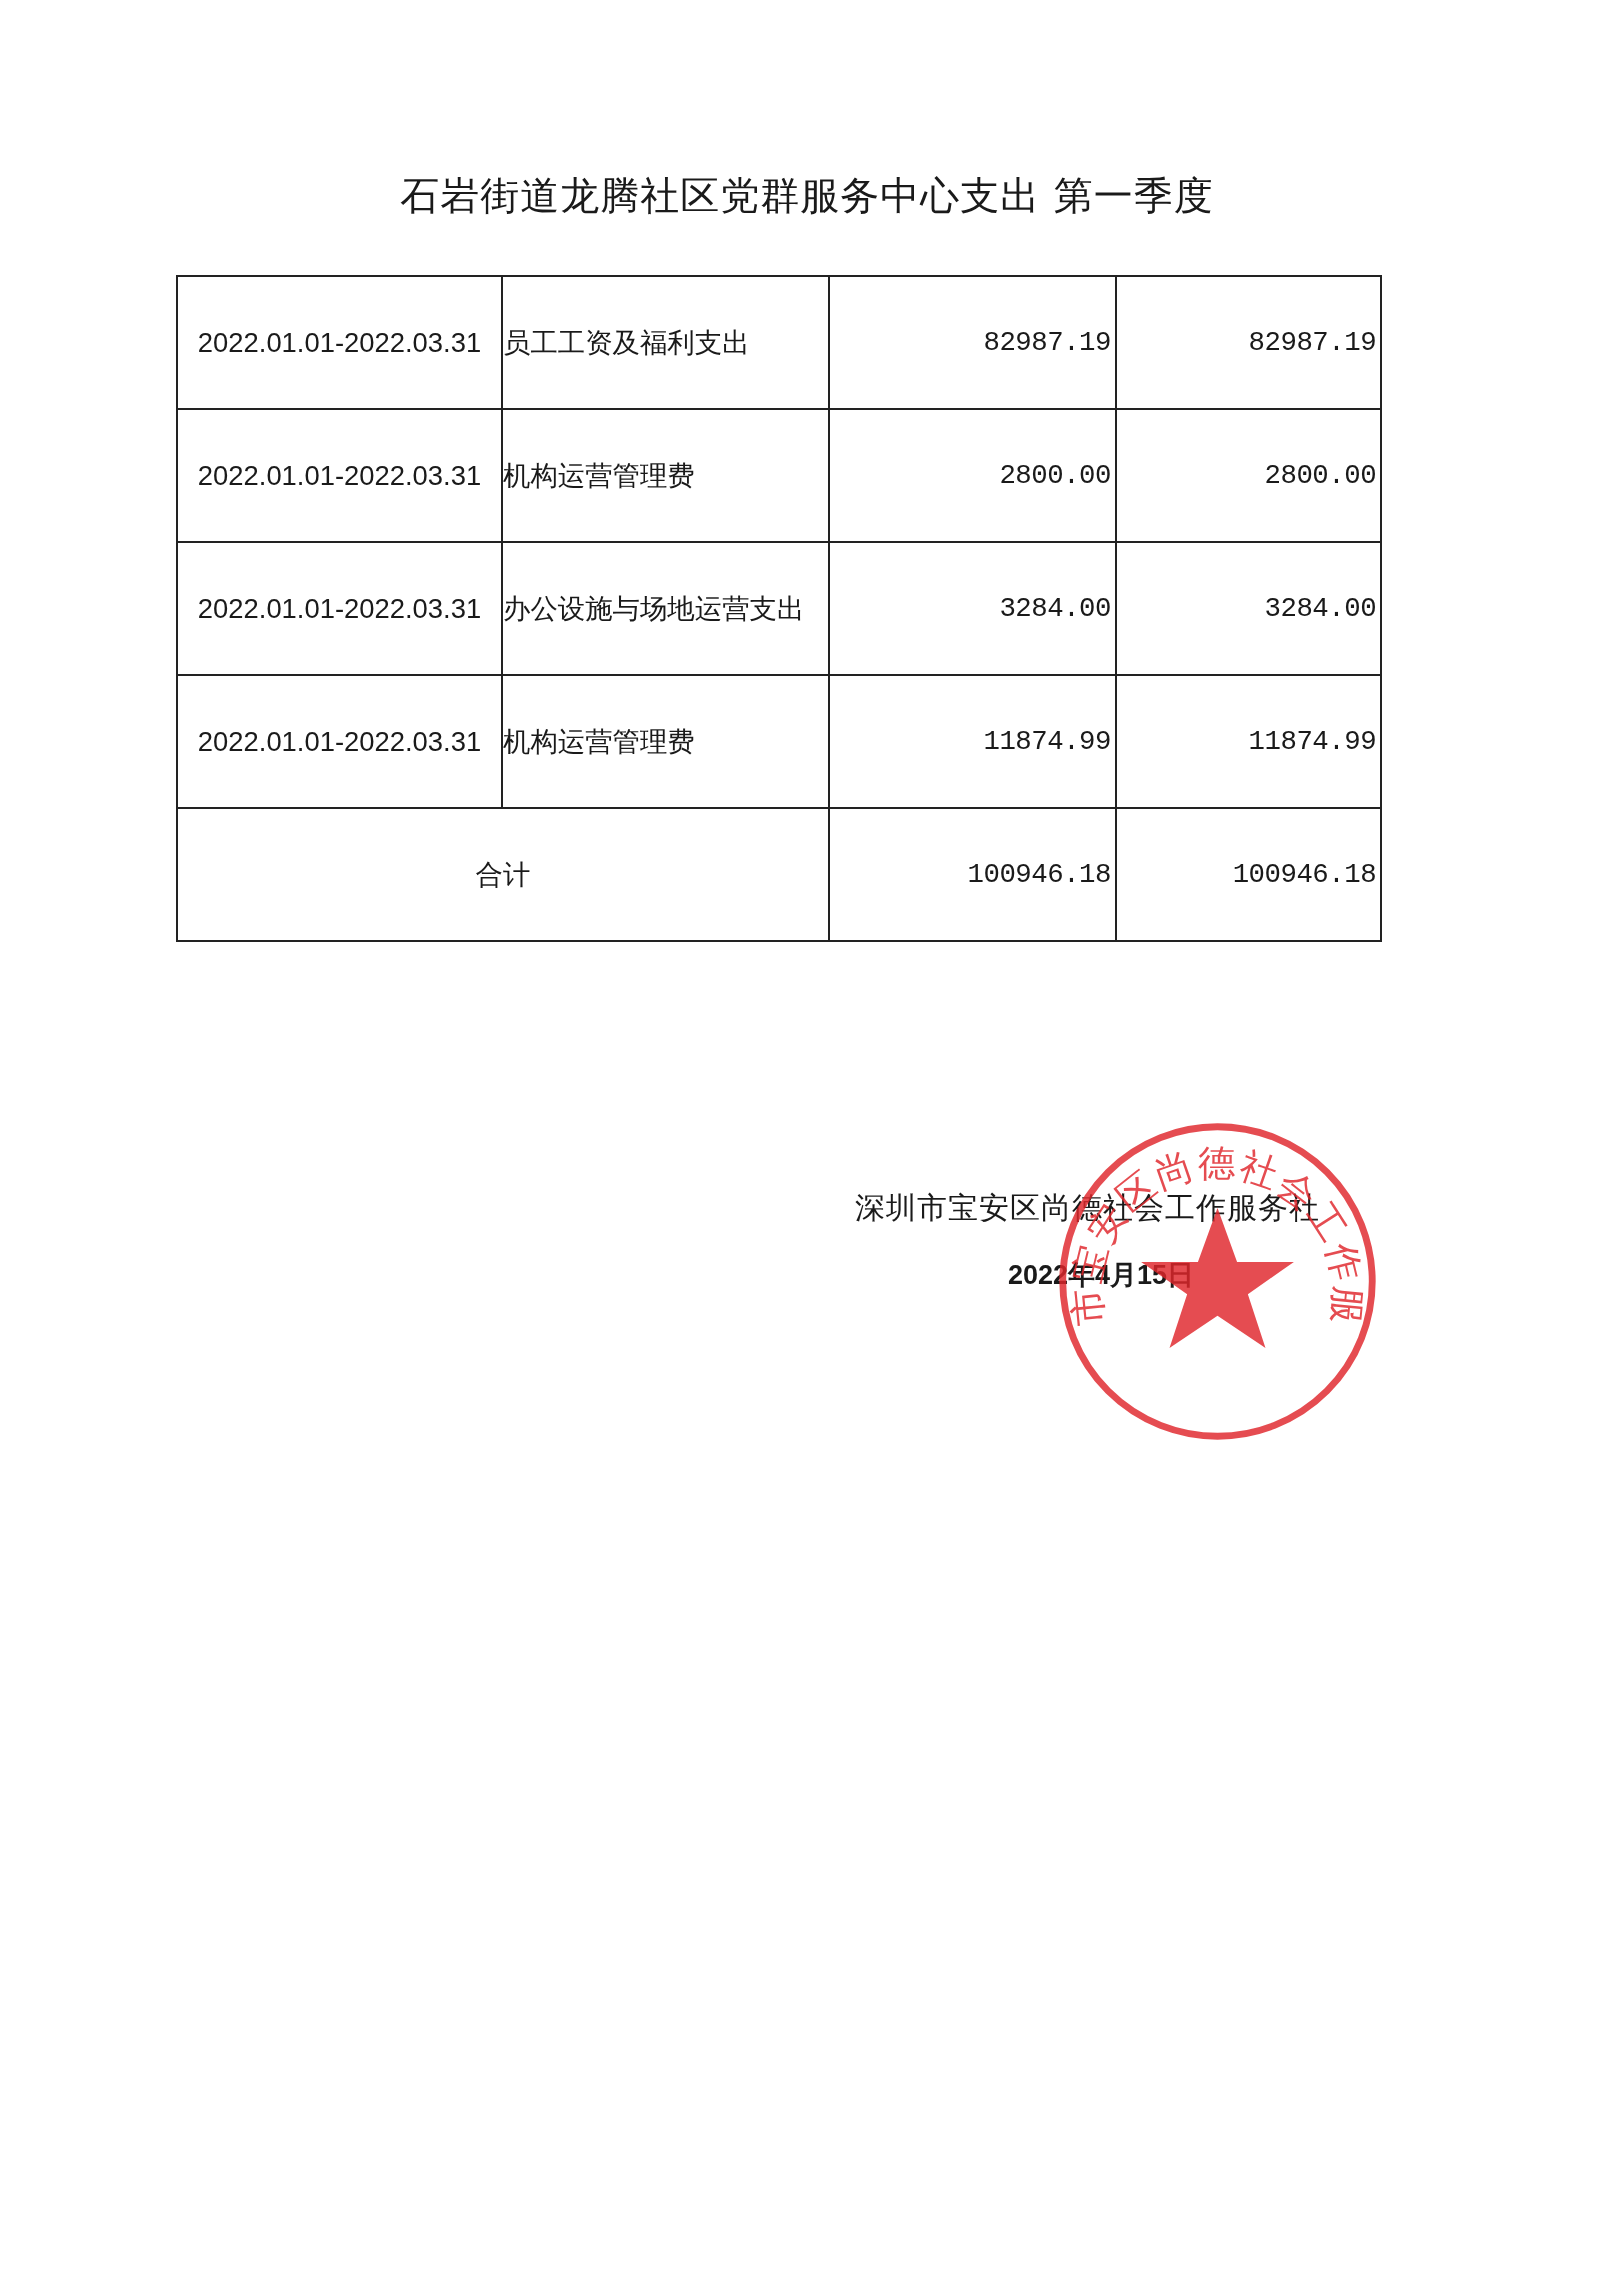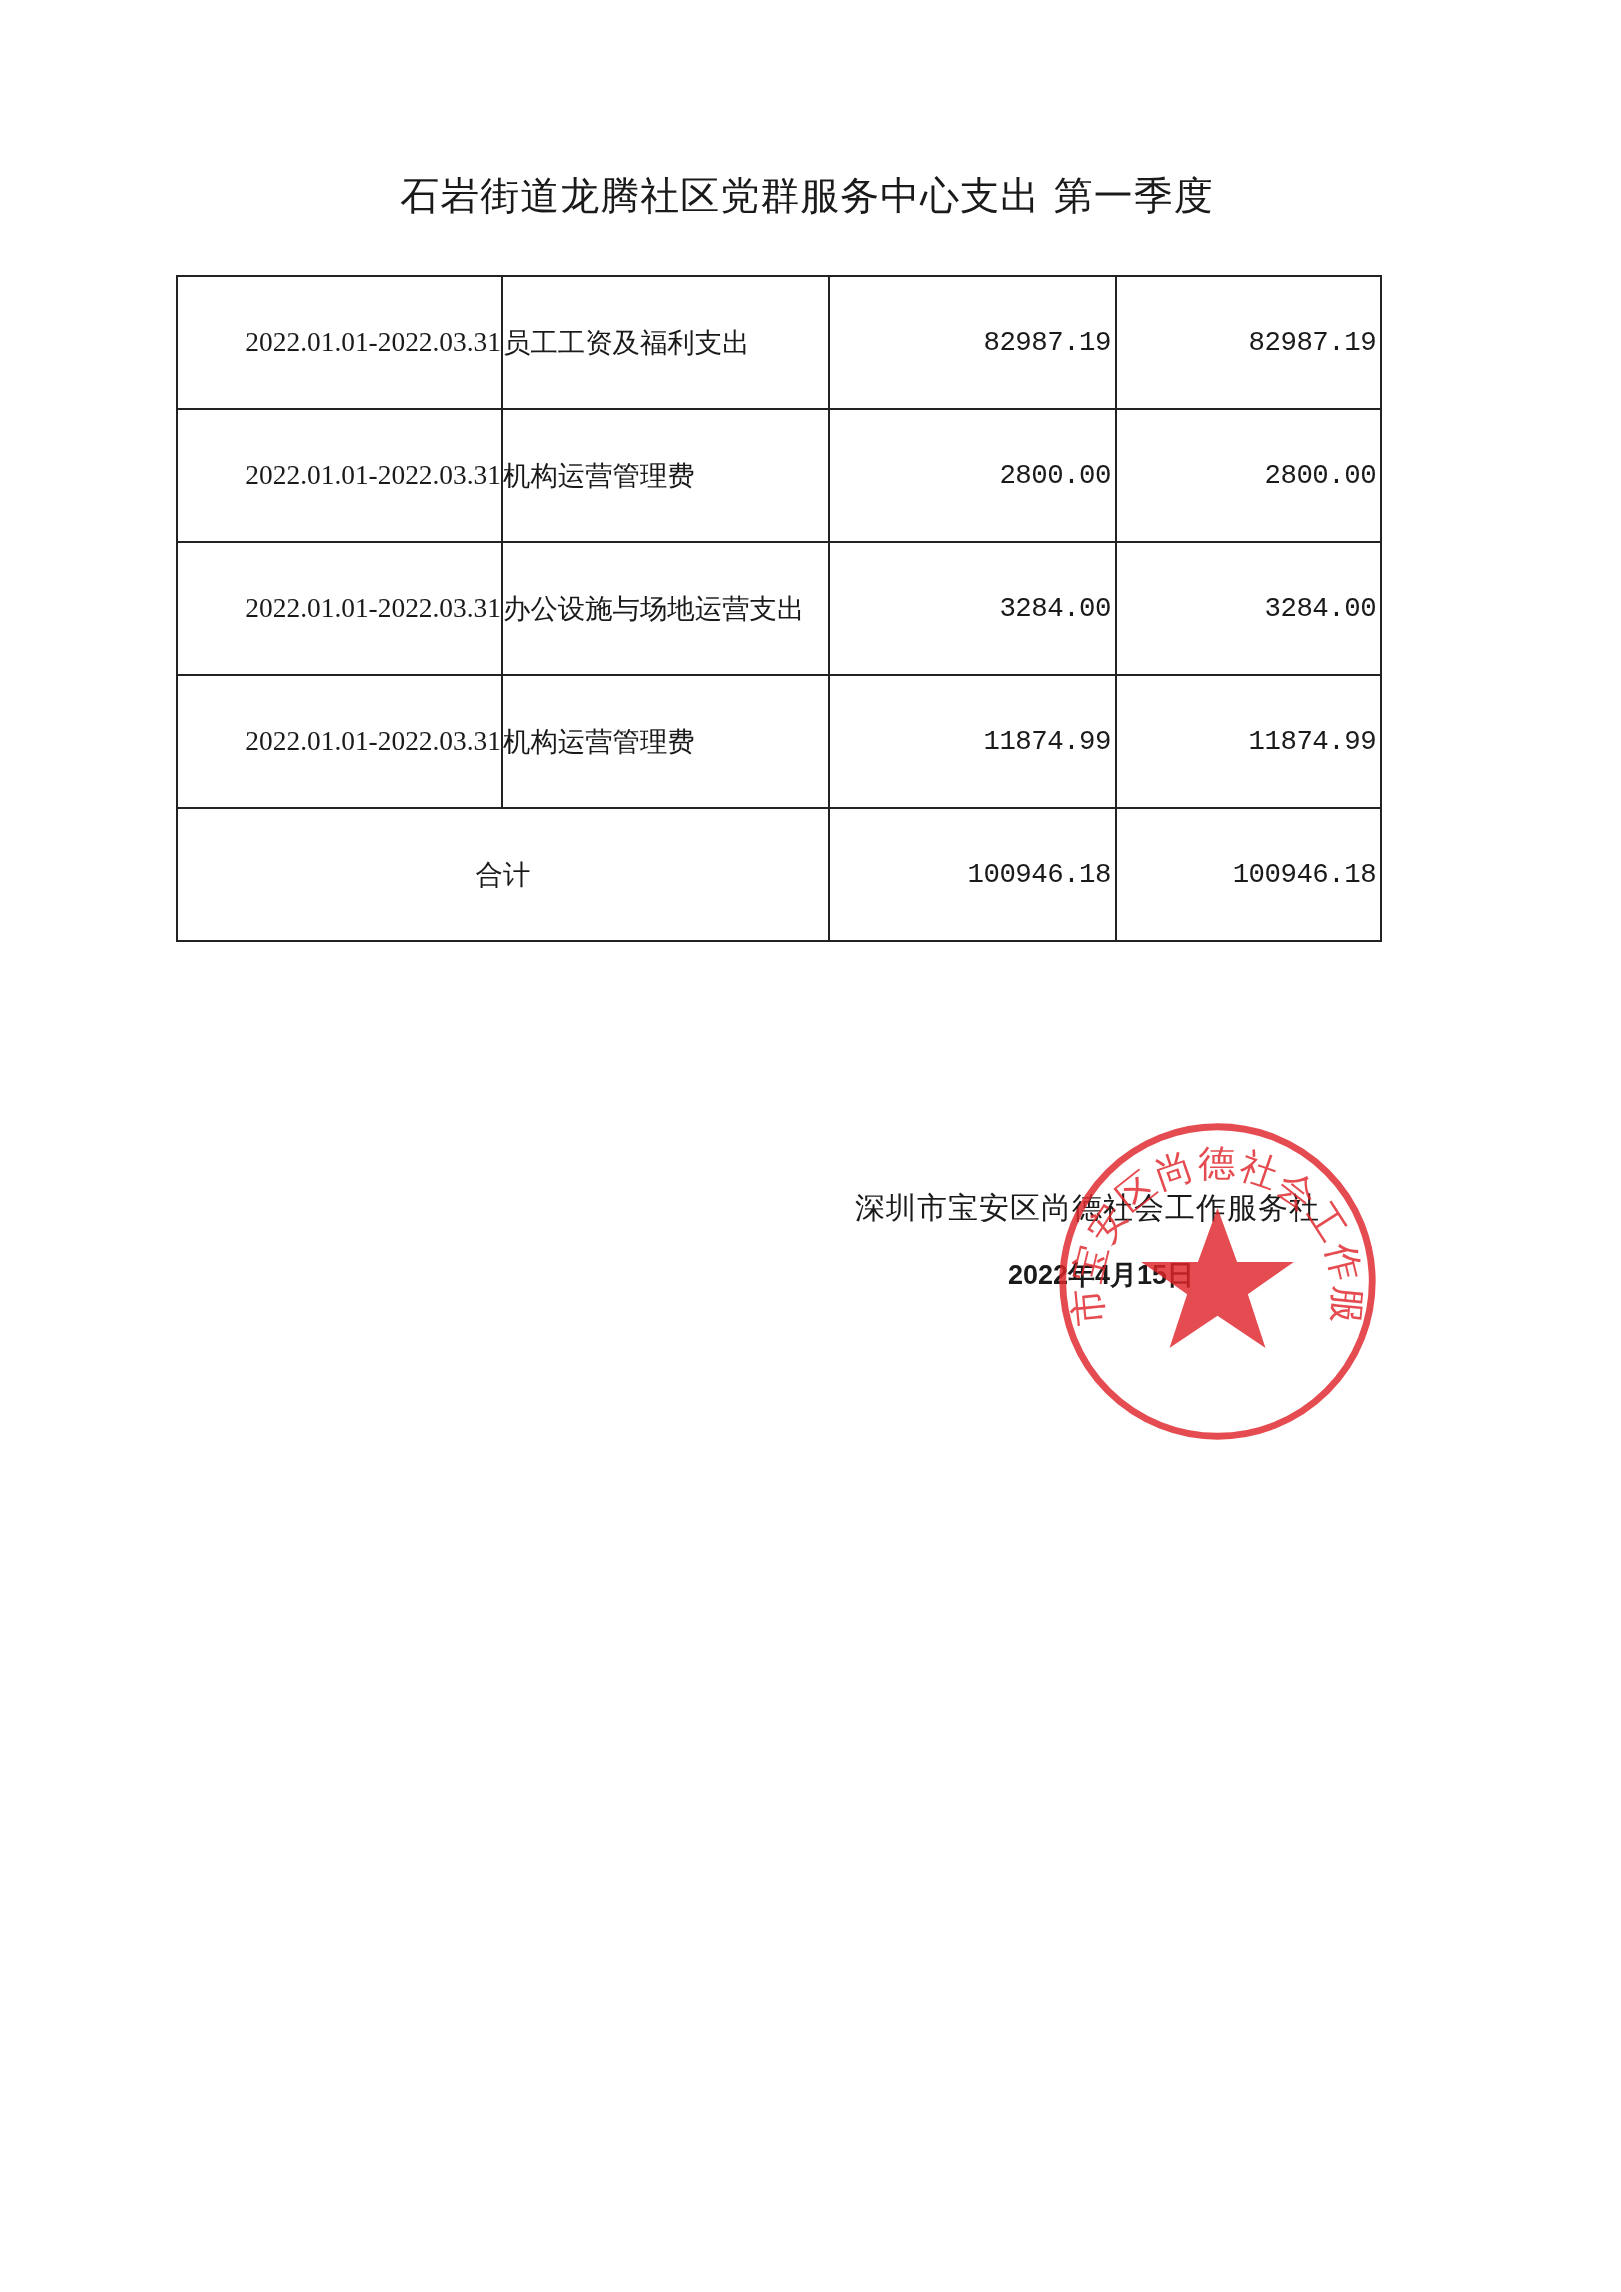--- a/index.html
+++ b/index.html
@@ -4,21 +4,21 @@
 <style>
   html, body { margin: 0; padding: 0; background: #ffffff; }
   body { width: 1621px; height: 2293px; position: relative; overflow: hidden;
          font-family: "DejaVu Serif", "Liberation Serif", serif; color: #1a1a1a; }
   .title { position: absolute; left: 0; width: 1614px; top: 169px; text-align: center;
            font-size: 39px; letter-spacing: 1px; font-family: "DejaVu Serif", serif; }
   table.report { position: absolute; left: 176px; top: 275px; border-collapse: collapse;
                  table-layout: fixed; width: 1206px; }
   table.report td { border: 2.5px solid #222; height: 131px; padding: 0; font-size: 27.4px;
                     vertical-align: middle; }
-  td.c-date { width: 323px; text-align: right; font-family: Liberation Serif, serif; font-size: 26.5px; }
+  td.c-date { width: 323px; text-align: center; font-family: Liberation Sans, sans-serif; font-size: 26.5px; }
   td.c-content { width: 325px; text-align: left; }
   td.c-num { width: 281px; text-align: right; padding-right: 3.9px !important;
              font-family: "Liberation Mono", "DejaVu Sans Mono", monospace; font-size: 27.4px; letter-spacing: -0.5px; }
   td.c-cum { text-align: right; padding-right: 3.9px !important;
              font-family: "Liberation Mono", "DejaVu Sans Mono", monospace; font-size: 27.4px; letter-spacing: -0.5px; }
   td.hdr { text-align: center; font-family: "DejaVu Sans", sans-serif; font-size: 29px; }
   .org { position: absolute; left: 855px; top: 1188px; font-size: 30px; letter-spacing: 1px;
          font-family: "DejaVu Sans", sans-serif; z-index: 2; }
   .date { position: absolute; left: 1008px; top: 1257px; font-size: 27px; font-weight: bold;
           font-family: "Liberation Sans", sans-serif; z-index: 2; }

